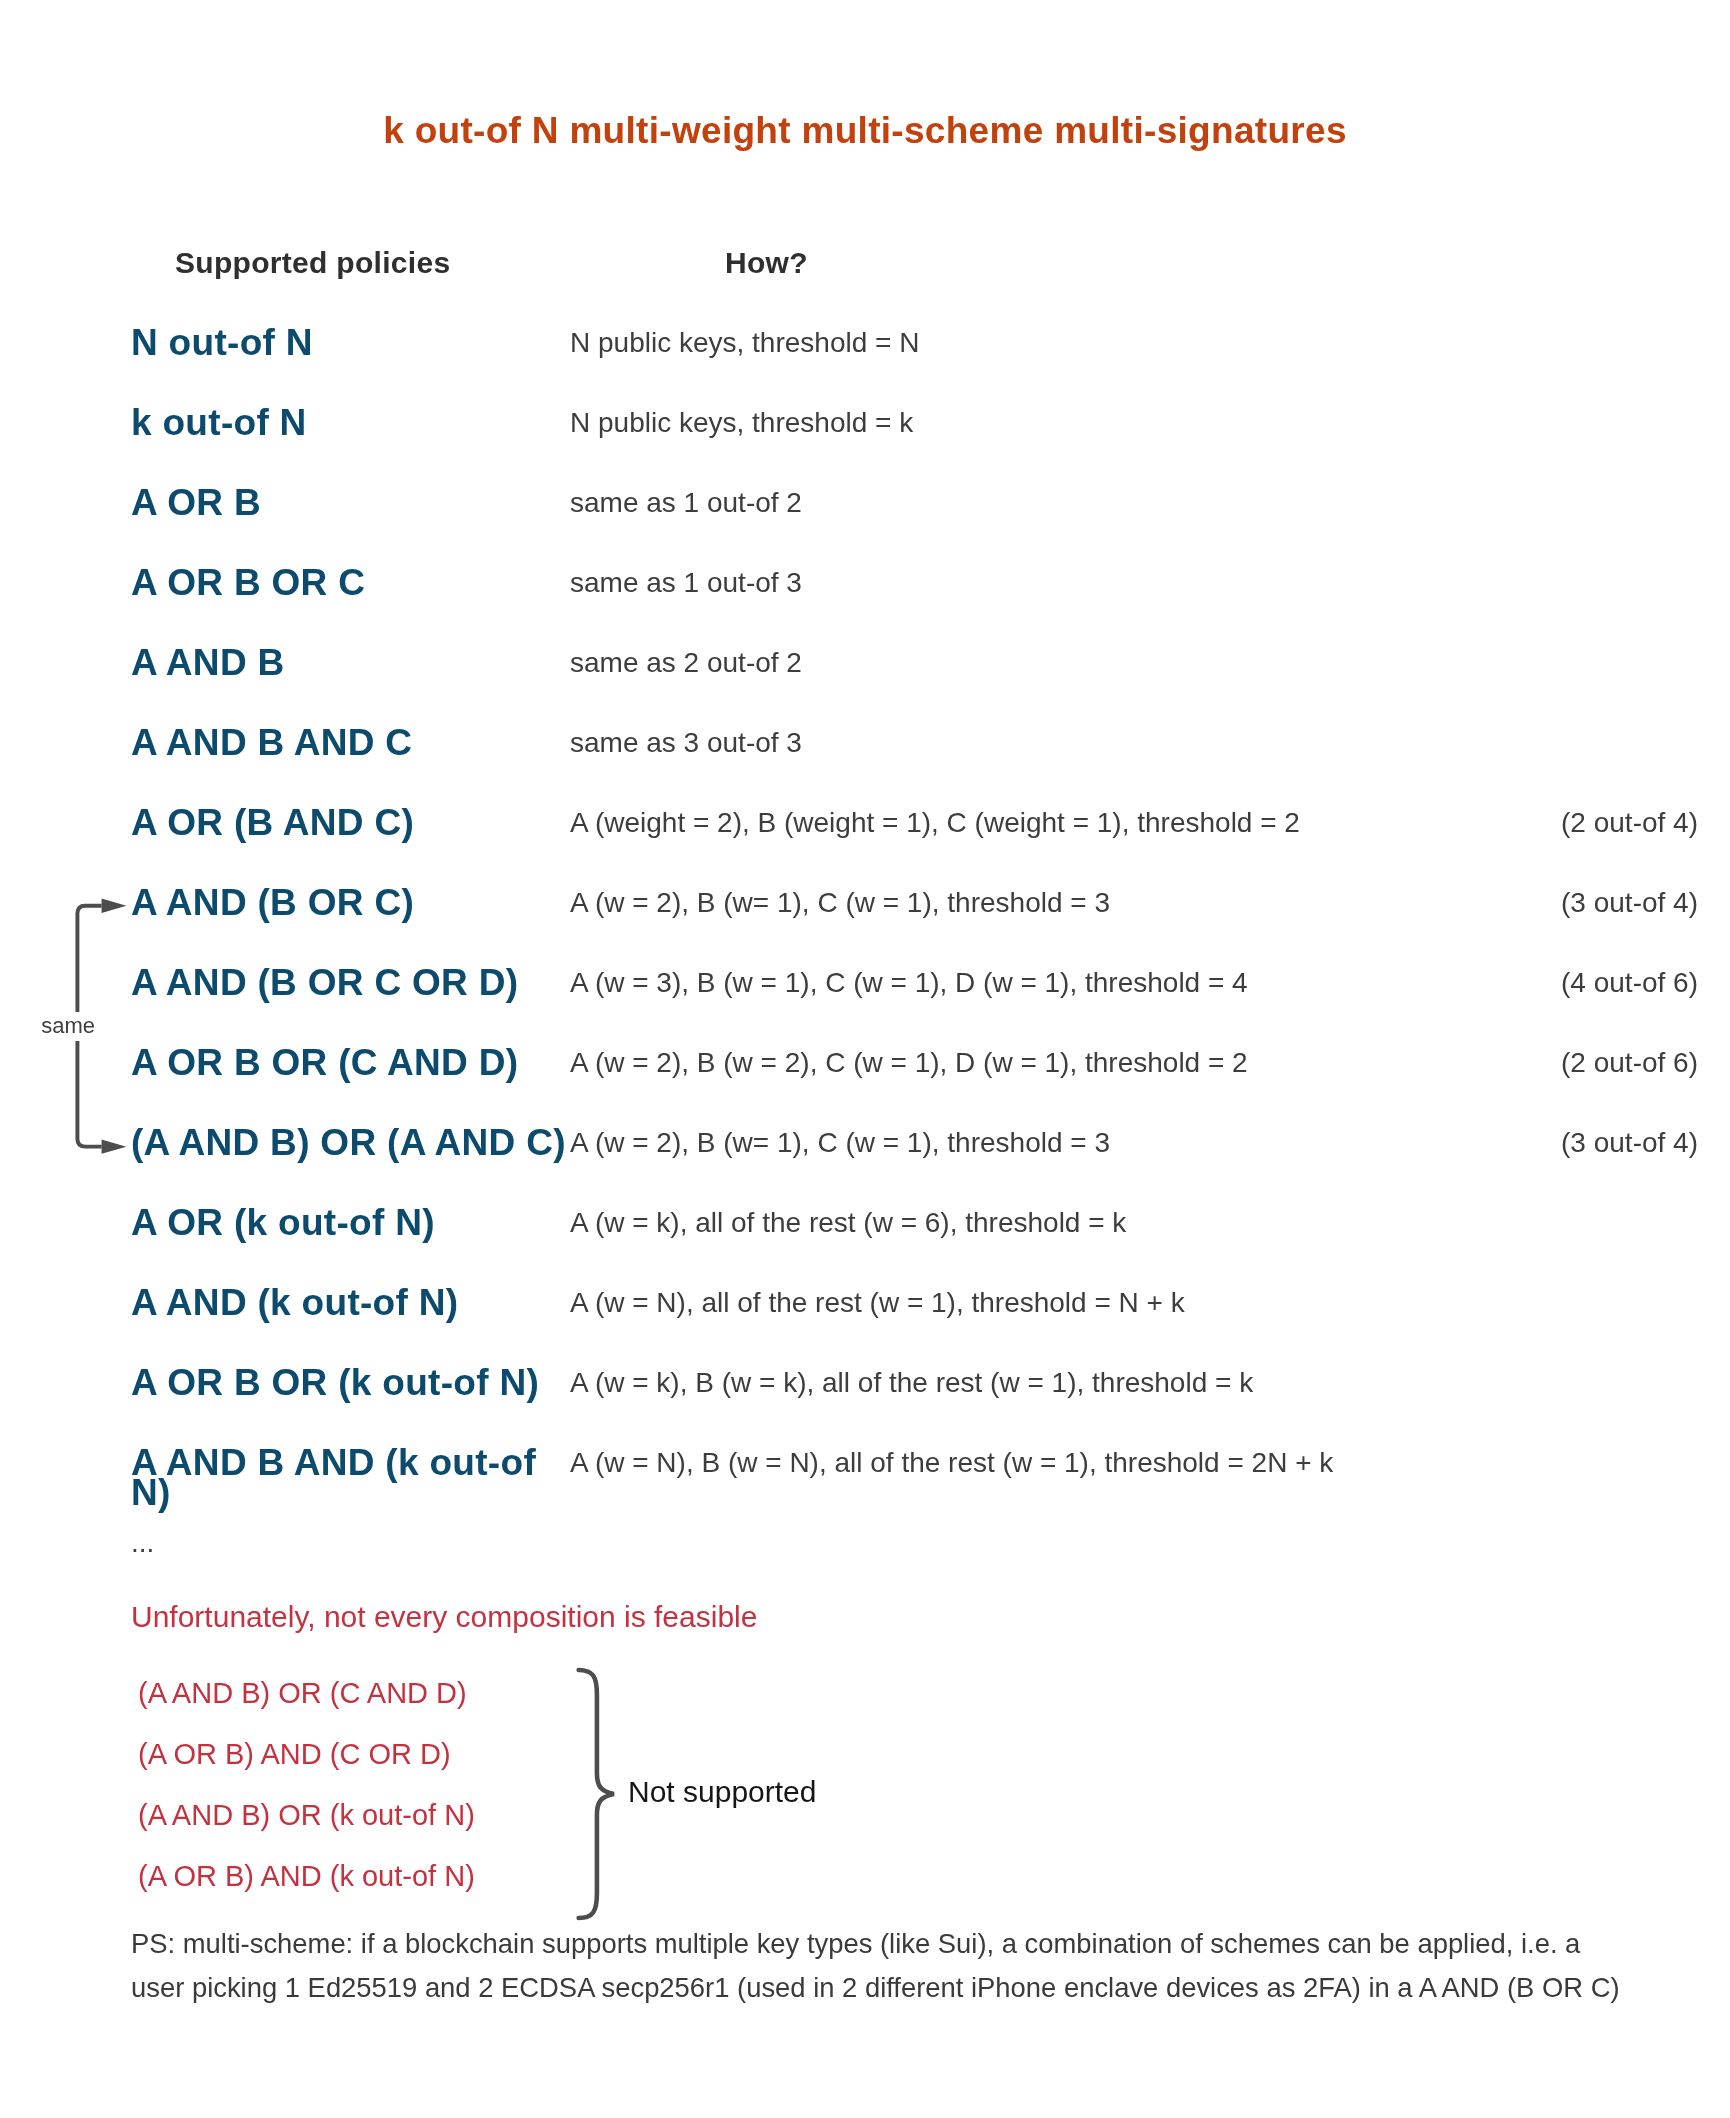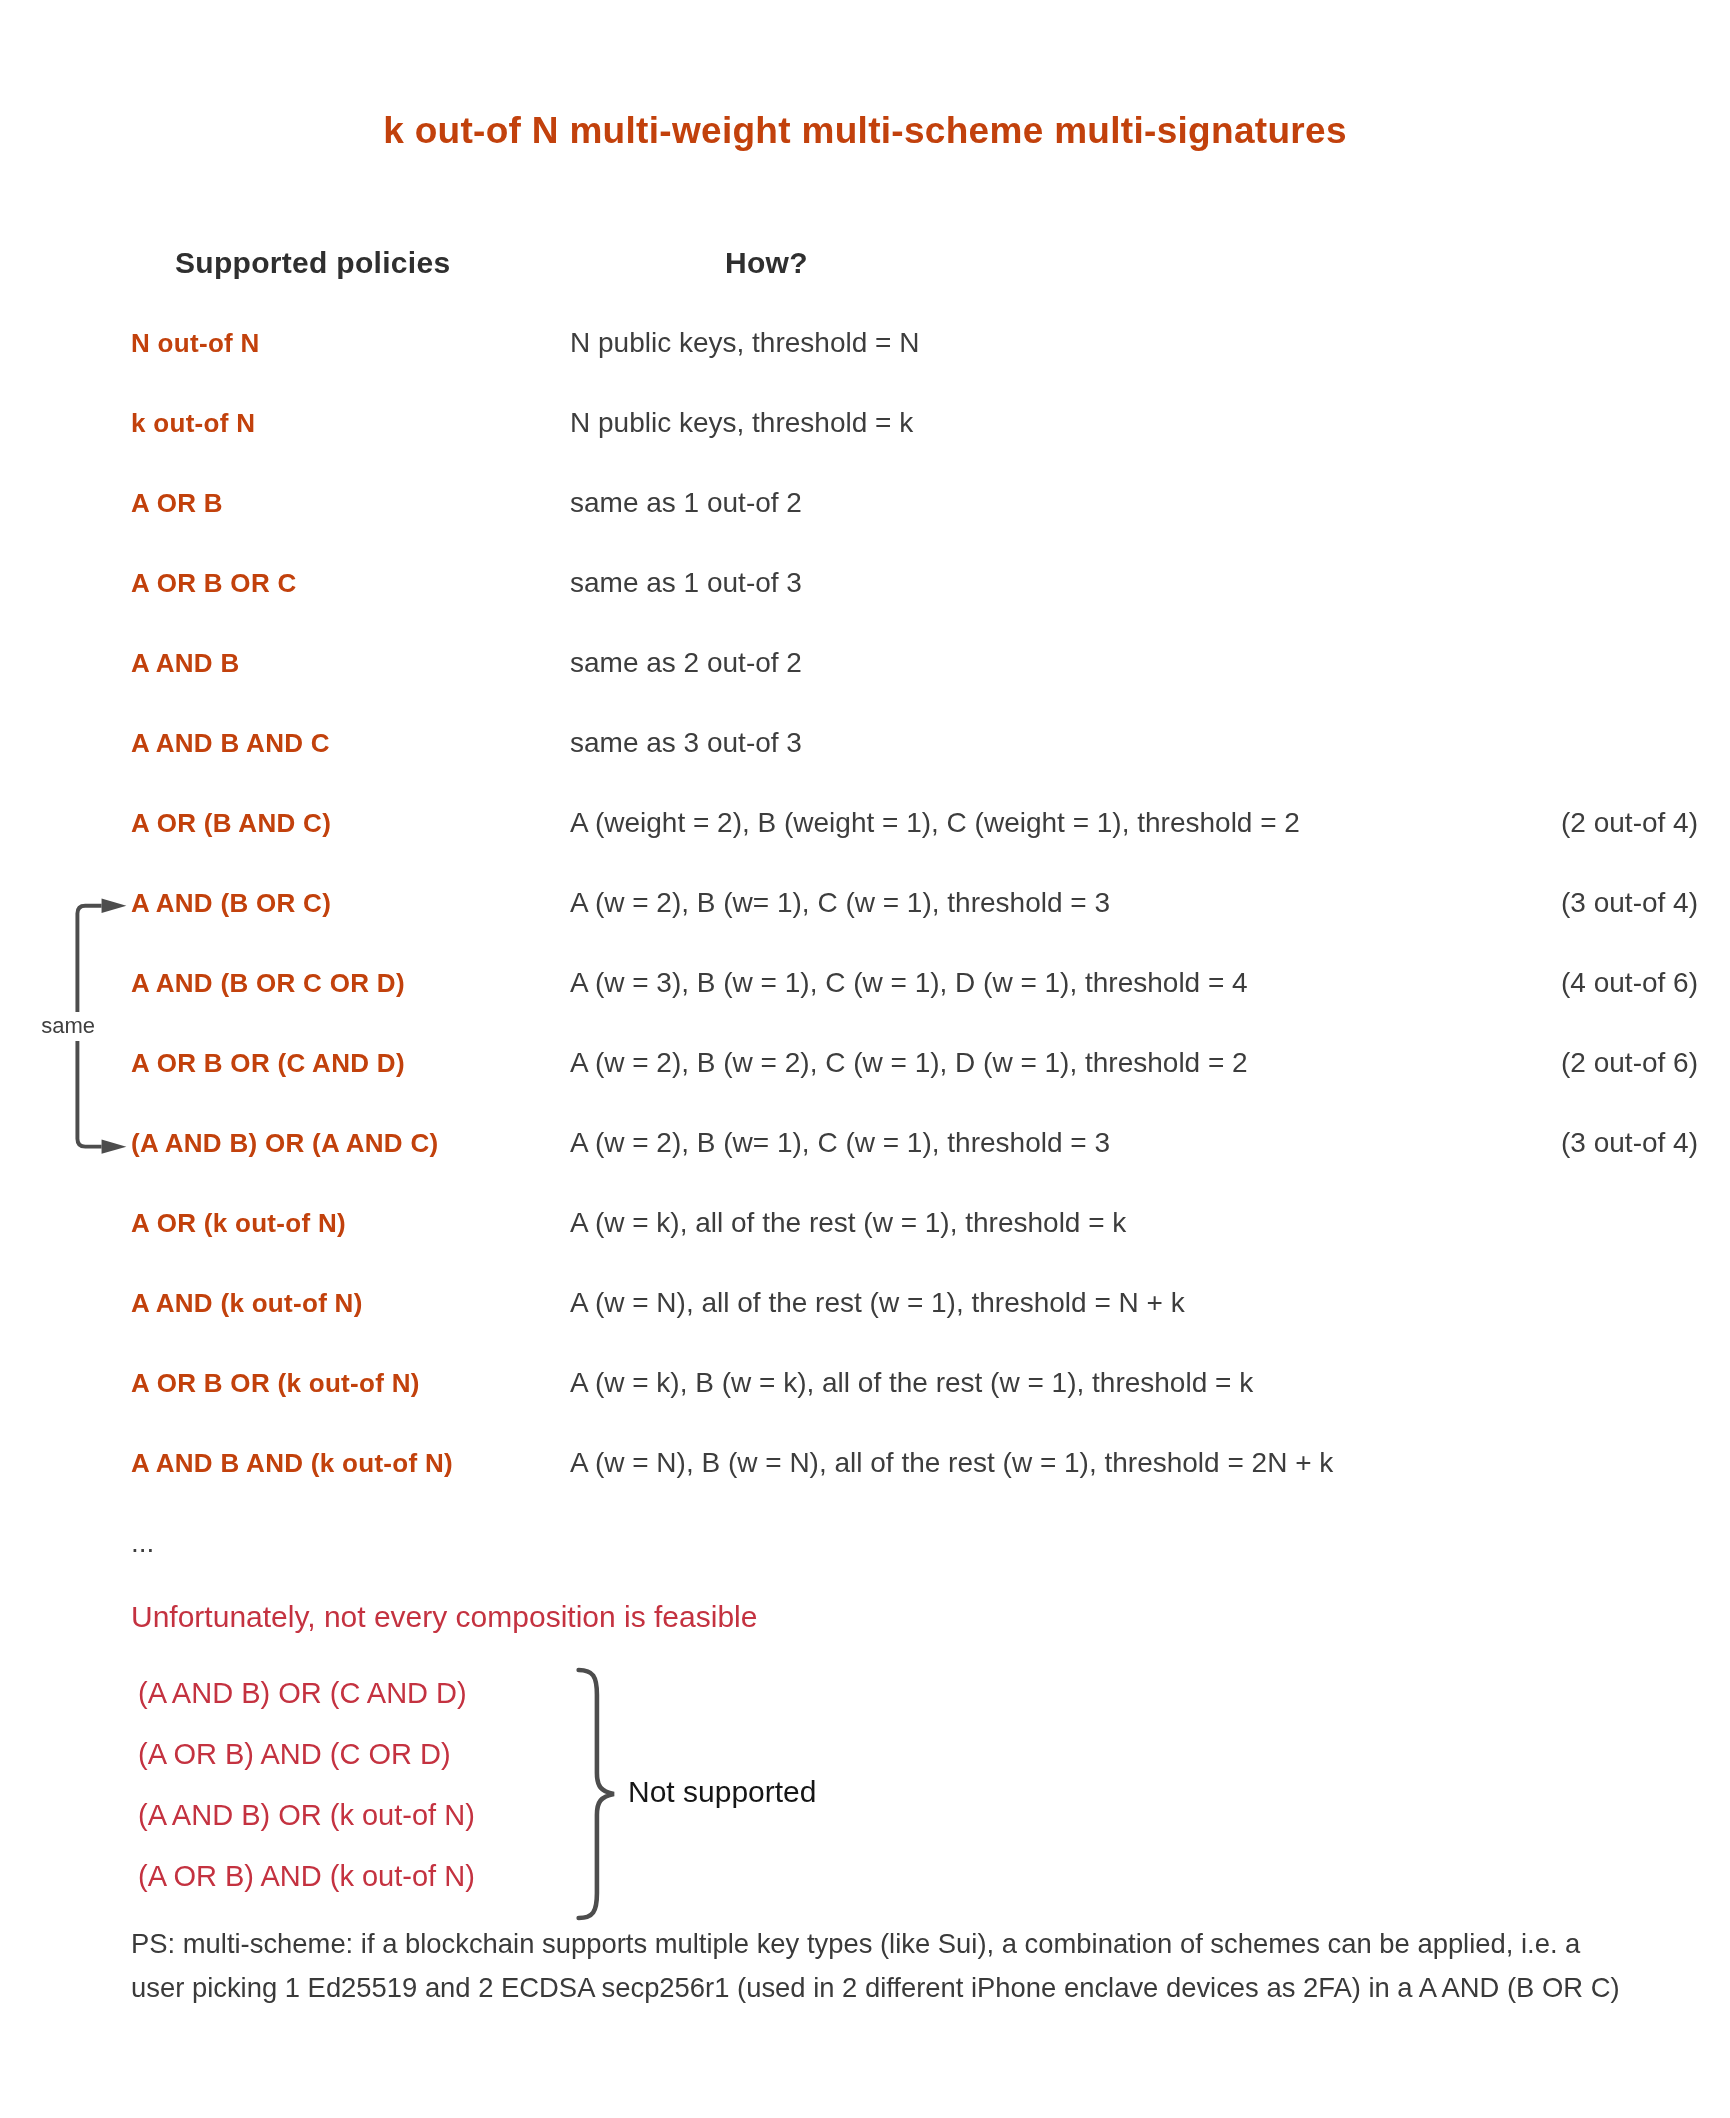--- a/index.html
+++ b/index.html
@@ -30,21 +30,21 @@
   .trow {
     display:grid;
     grid-template-columns:439px 1fr 196px;
     align-items:start;
     line-height:30px;
     height:30px;
     margin-bottom:50px;
   }
   .col-header { font-size:30px; font-weight:bold; color:#2f2f2f; letter-spacing:0.3px;margin-left:44px; }
   .header-how { margin-left:155px; display:inline-block; }
-  .policy { font-size:26px; font-weight:bold; color:#c2410c; letter-spacing:0.3px; }
+  .policy { font-size:37px; font-weight:bold; color:#0c4a6e; letter-spacing:0.3px; }
   .how  { font-size:28px; color:#3d3d3d; }
   .note { font-size:28px; color:#3d3d3d; text-align:right; white-space:nowrap; }
   .ellipsis-row { height:30px; line-height:30px; font-size:28px; color:#3d3d3d; margin-bottom:0; }
 
   .red-heading {
     margin-top:44px;
     font-size:30px;
     line-height:30px;
     color:#c43240;
   }
@@ -146,21 +146,21 @@
       <div class="how">A (w = 2), B (w = 2), C (w = 1), D (w = 1), threshold = 2</div>
       <div class="note">(2 out-of 6)</div>
     </div>
     <div class="trow">
       <div class="policy">(A AND B) OR (A AND C)</div>
       <div class="how">A (w = 2), B (w= 1), C (w = 1), threshold = 3</div>
       <div class="note">(3 out-of 4)</div>
     </div>
     <div class="trow">
       <div class="policy">A OR (k out-of N)</div>
-      <div class="how">A (w = k), all of the rest (w = 1), threshold = k</div>
+      <div class="how">A (w = k), all of the rest (w = 6), threshold = k</div>
       <div class="note"></div>
     </div>
     <div class="trow">
       <div class="policy">A AND (k out-of N)</div>
       <div class="how">A (w = N), all of the rest (w = 1), threshold = N + k</div>
       <div class="note"></div>
     </div>
     <div class="trow">
       <div class="policy">A OR B OR (k out-of N)</div>
       <div class="how">A (w = k), B (w = k), all of the rest (w = 1), threshold = k</div>

